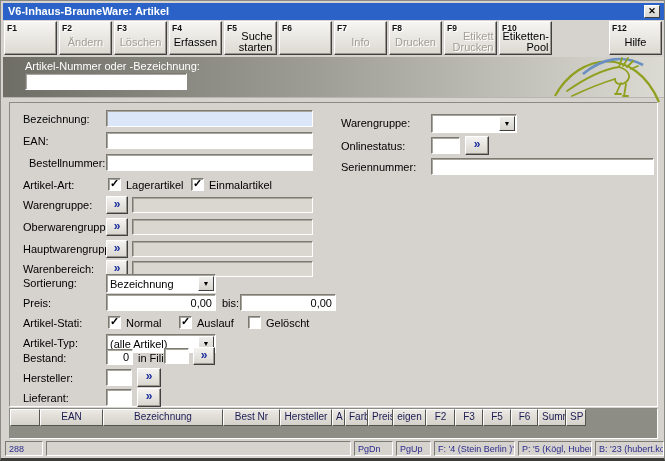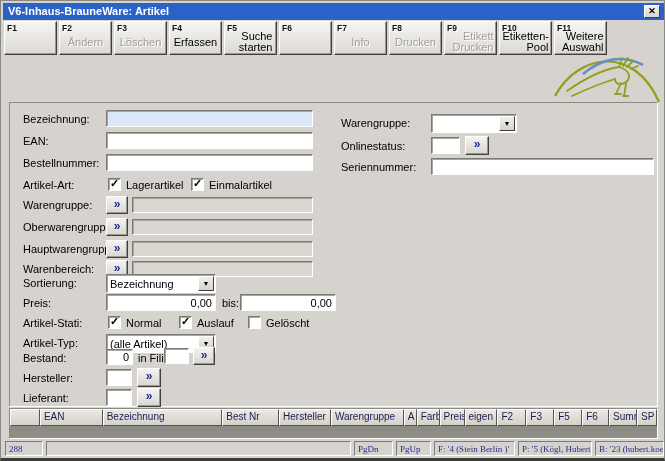--- a/index.html
+++ b/index.html
@@ -57,26 +57,26 @@
   .cb.checked::after { content:"✓"; position:absolute; left:1px; top:-2px; font-size:11px; font-weight:bold; color:#000; }
   
   #mainpanel { position:absolute; left:8px; top:101px; width:649px; height:305px;
     border:1px solid; border-color:#8a8a84 #fff #fff #8a8a84; }
   
   #grid { position:absolute; left:8px; top:407px; width:649px; height:31px;
     border:1px solid; border-color:#8a8a84 #fff #fff #8a8a84; background:#8d8d86; }
   #gridhead { display:flex; height:17px; }
   .hcell { height:17px; background:linear-gradient(180deg,#ece9e4,#d4d1ca);
     border:1px solid; border-color:#fff #55554f #55554f #fff;
-    font-size:10px; color:#1c1c54; padding:1px 3px 0 3px; white-space:nowrap; overflow:hidden; }
+    font-size:10px; color:#1c1c54; padding:1px 3px 0 3px; white-space:nowrap; overflow:hidden;text-align:center; }
   
   #statusbar { position:absolute; left:2px; top:439px; width:661px; height:17px; background:#d6d3ce; }
   .spanel { position:absolute; top:1px; height:15px; border:1px solid;
     border-color:#7b7b74 #fff #fff #7b7b74; font-size:9px; color:#2b2b8c;
-    padding:2px 3px 0 3px; white-space:nowrap; overflow:hidden;font-family:Liberation Serif, serif; }
+    padding:2px 3px 0 3px; white-space:nowrap; overflow:hidden; }
 </style>
 </head>
 <body>
 
 <div id="win">
 
   <div id="titlebar">
     <span>V6-Inhaus-BrauneWare: Artikel</span>
   </div>
   <div id="closebtn">✕</div>
@@ -114,25 +114,29 @@
       <span>Drucken</span>
     </div>
   <div class="tbtn disabled" style="left:443px">
       <span class="fkey" style="color:#111">F9</span>
       <span style="width:46px">Etikett Drucken</span>
     </div>
   <div class="tbtn" style="left:498px">
       <span class="fkey">F10</span>
       <span style="width:46px">Etiketten-Pool</span>
     </div>
-  <div class="tbtn" style="left:553px">
-      <span class="fkey">F11</span>
-      <span style="width:46px">Weitere Auswahl</span>
-    </div>
-
+  <div class="tbtn" style="left:608px">
+      <span class="fkey">F12</span>
+      <span>Hilfe</span>
+    </div>
+
+  <div id="band">
+    <span class="blabel">Artikel-Nummer oder -Bezeichnung:</span>
+    <input class="inp" value="" style="">
+  </div>
 
   <svg id="logo" width="112" height="58" viewBox="0 0 112 58">
     <path d="M6,50 C30,6 86,0 110,56" fill="none" stroke="#8fa01e" stroke-width="2.2"></path>
     <path d="M34,28 C54,11 76,9 94,19" fill="none" stroke="#6b8fc0" stroke-width="2.6"></path>
     <g fill="none" stroke="#8fa01e" stroke-width="1.8" stroke-linecap="round">
       <path d="M18,45 C38,31 56,23 70,21"></path>
       <path d="M23,50 C40,42 56,36 66,33"></path>
       <path d="M70,21 l3,-9 M74,20 l5,-8 M78,21 l6,-6 M82,23 l7,-3"></path>
       <path d="M70,21 C80,24 83,31 77,36 C72,40 66,38 66,33"></path>
       <path d="M72,37 l-5,11 m5,0 h-6 M77,38 l-2,12 m4,0 h-5"></path>
@@ -140,21 +144,21 @@
   </svg>
 
   <div id="mainpanel"></div>
 
   <span class="lbl" style="left:22px;top:112px">Bezeichnung:</span>
   <input class="inp focus" style="position: absolute; left: 105px; top: 109px; width: 207px; height: 17px;" value="">
 
   <span class="lbl" style="left:22px;top:134px">EAN:</span>
   <input class="inp" style="position: absolute; left: 105px; top: 131px; width: 207px; height: 17px;" value="">
 
-  <span class="lbl" style="left:22px;top:156px">Bestellnummer:</span>
+  <span class="lbl" style="left:28px;top:156px">Bestellnummer:</span>
   <input class="inp" style="position: absolute; left: 105px; top: 153px; width: 207px; height: 17px;" value="">
 
   <span class="lbl" style="left:22px;top:178px">Artikel-Art:</span>
   <span class="cb checked" style="left:107px;top:177px"></span>
   <span class="lbl" style="left:125px;top:178px">Lagerartikel</span>
   <span class="cb checked" style="left:190px;top:177px"></span>
   <span class="lbl" style="left:208px;top:178px">Einmalartikel</span>
 
   <span class="lbl" style="left:22px;top:198px">Warengruppe:</span>
   <div class="chev" style="left:105px;top:195px;width:22px;height:18px">»</div>
@@ -224,21 +228,20 @@
   <span class="lbl" style="left:340px;top:160px">Seriennummer:</span>
   <input class="inp" style="position: absolute; left: 430px; top: 157px; width: 223px; height: 17px;" value="">
 
   <div id="grid">
     <div id="gridhead">
       <div class="hcell" style="width:30px"></div>
       <div class="hcell" style="width:63px">EAN</div>
       <div class="hcell" style="width:120px">Bezeichnung</div>
       <div class="hcell" style="width:57px">Best Nr</div>
       <div class="hcell" style="width:52px">Hersteller</div>
-      <div class="hcell" style="width:73px">Warengruppe</div>
       <div class="hcell" style="width:13px">A</div>
       <div class="hcell" style="width:23px">Farb</div>
       <div class="hcell" style="width:25px">Preis</div>
       <div class="hcell" style="width:33px">eigen</div>
       <div class="hcell" style="width:29px">F2</div>
       <div class="hcell" style="width:28px">F3</div>
       <div class="hcell" style="width:28px">F5</div>
       <div class="hcell" style="width:27px">F6</div>
       <div class="hcell" style="width:28px">Summ</div>
       <div class="hcell" style="width:20px">SP</div>

